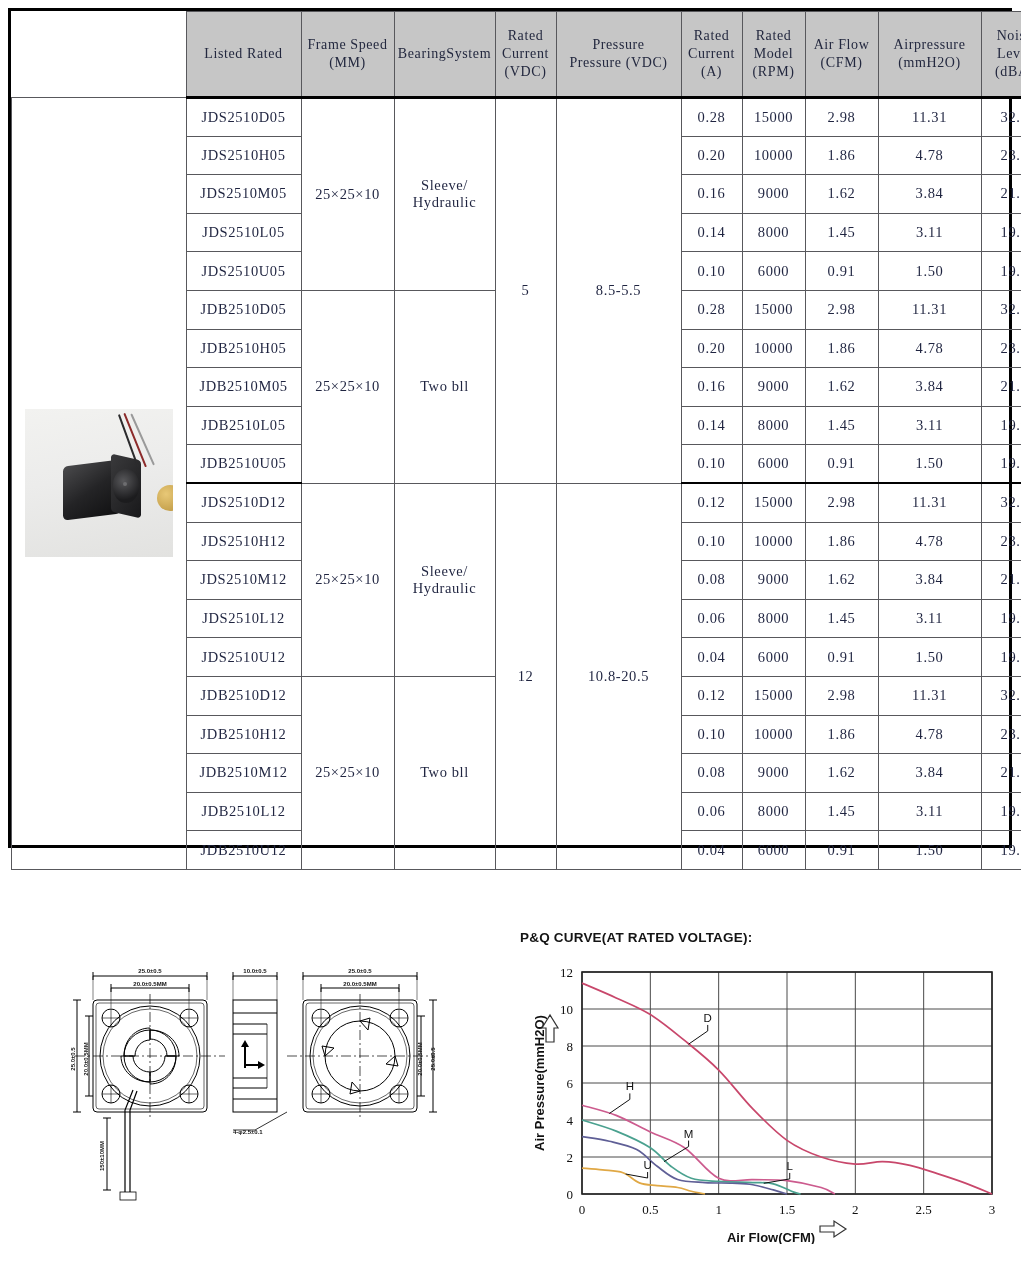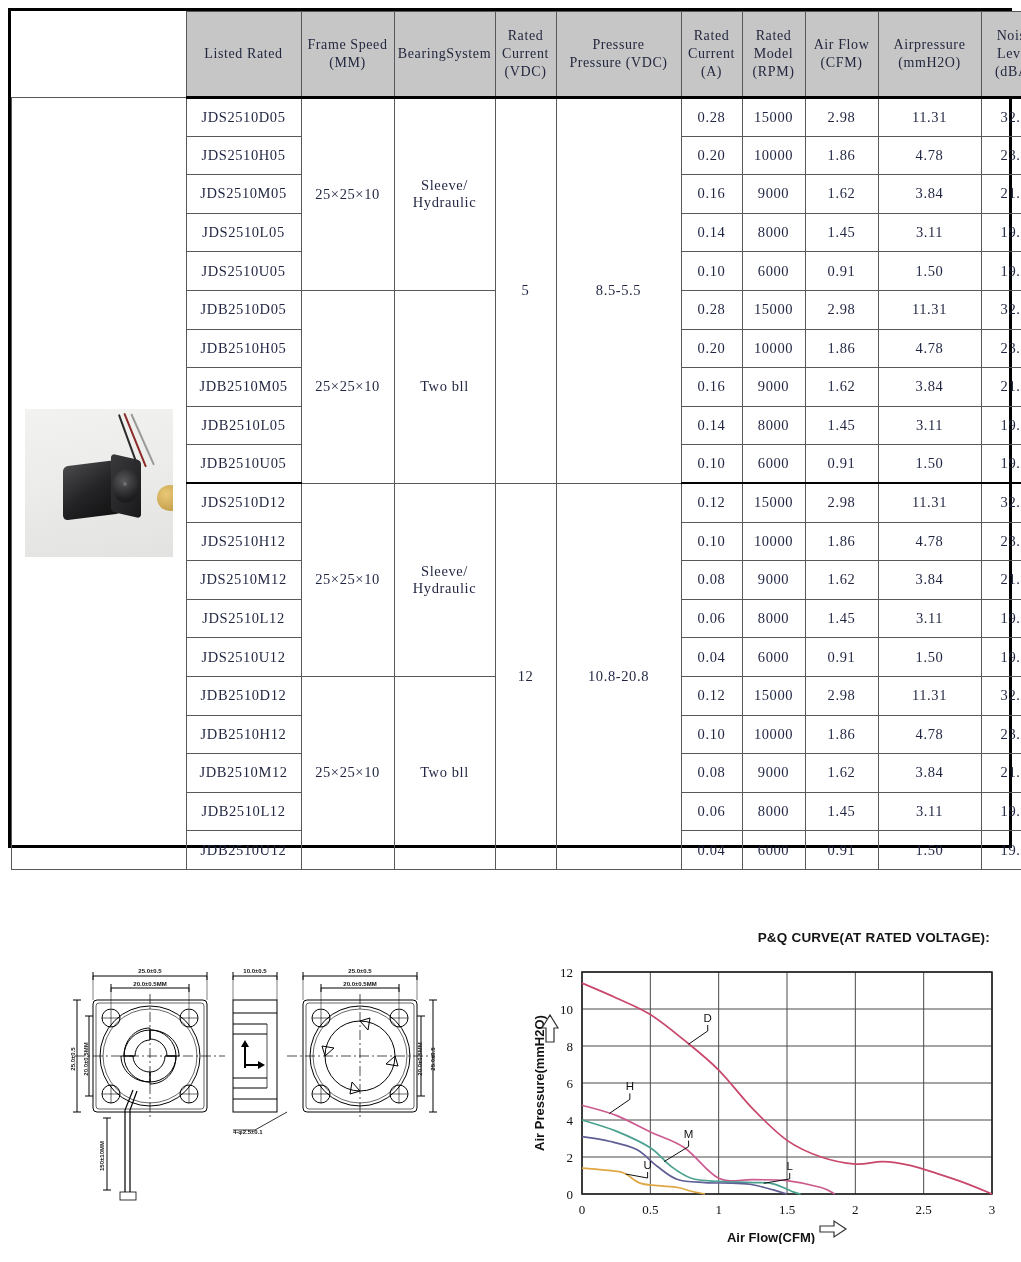--- a/index.html
+++ b/index.html
@@ -139,21 +139,21 @@
   
   .chart-area {
     position: absolute;
     left: 520px; top: 70px;
     width: 500px; height: 330px;
   }
   .chart-title {
     position: absolute;
     left: 0; top: 0;
     width: 470px;
-    text-align: right;
+    text-align: left;
     font-family: "Liberation Sans", sans-serif;
     font-weight: bold;
     font-size: 13.5px;
     color: #141414;
     letter-spacing: 0.2px;
   }
   .plot-holder { position:absolute; left:0; top:14px; }
   .axis-text {
     font-family: "Liberation Sans", sans-serif;
     font-weight: bold;
@@ -321,21 +321,21 @@
           <td class="num">6000</td>
           <td class="num">0.91</td>
           <td class="num">1.50</td>
           <td class="num">19.2</td>
         </tr>
         <tr>
           <td class="model">JDS2510D12</td>
           <td class="grp" rowspan="5">25×25×10</td>
           <td class="grp" rowspan="5">Sleeve/<br>Hydraulic</td>
           <td class="grp" rowspan="10">12</td>
-          <td class="grp" rowspan="10">10.8-20.8</td>
+          <td class="grp" rowspan="10">10.8-20.5</td>
           <td class="num">0.12</td>
           <td class="num">15000</td>
           <td class="num">2.98</td>
           <td class="num">11.31</td>
           <td class="num">32.6</td>
         </tr>
         <tr>
           <td class="model">JDS2510H12</td>
           <td class="num">0.10</td>
           <td class="num">10000</td>

